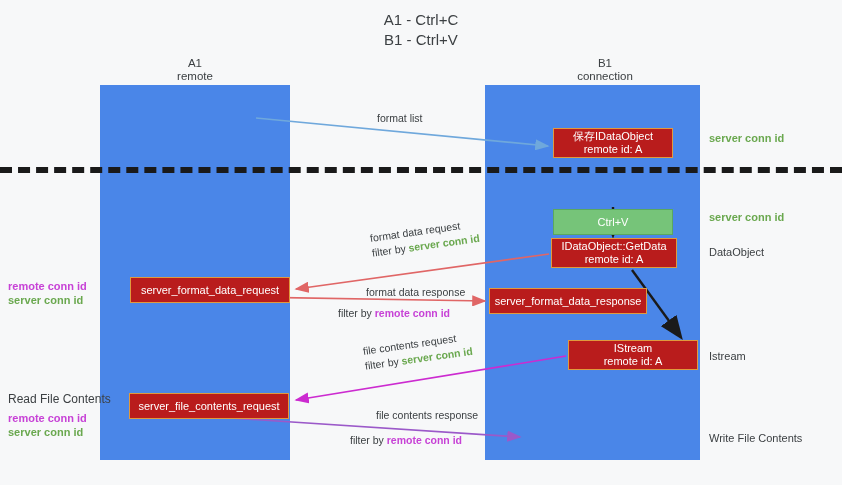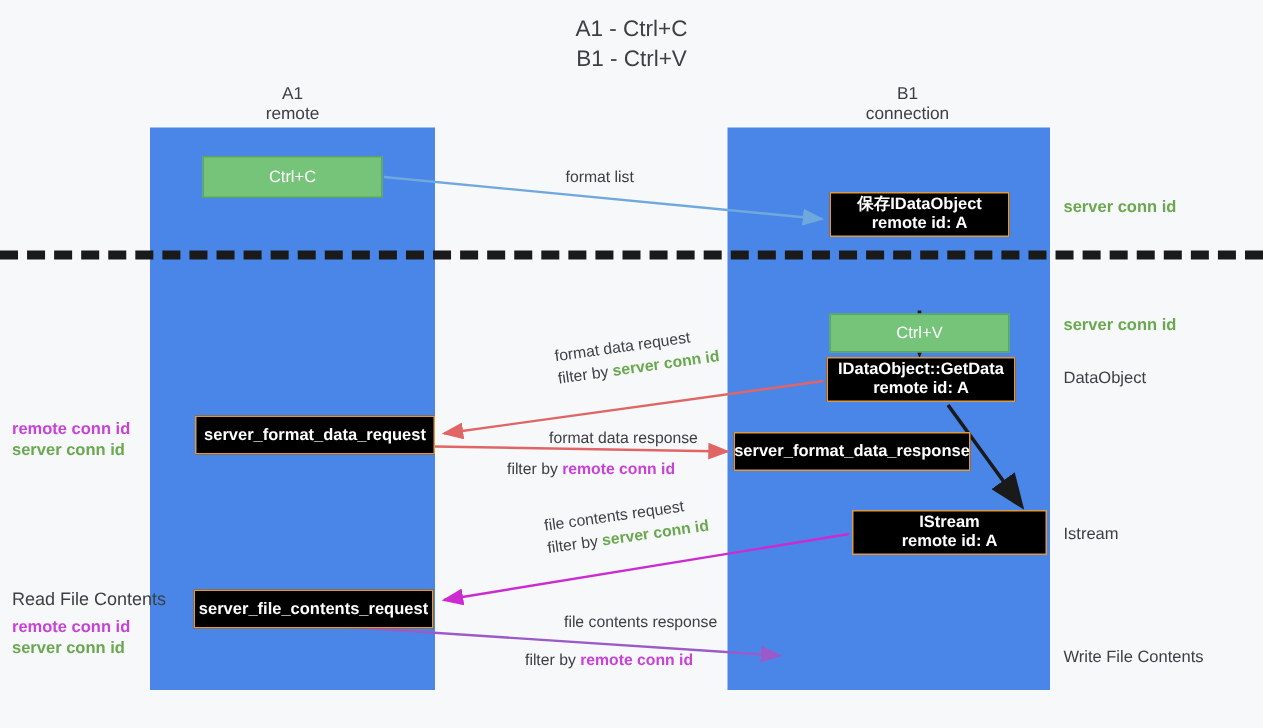--- a/index.html
+++ b/index.html
@@ -41,21 +41,21 @@
   }
 
   
   .box{
     box-sizing:border-box;
     display:flex;align-items:center;justify-content:center;
     text-align:center;color:#ffffff;font-size:11px;line-height:13px;
     white-space:pre-line;
   }
   .green{background:#76c479;border:1px solid #5aa85f;}
-  .orange{background:#000000;border:1px solid #e09a3e;font-weight:bold;}
+  .orange{background:#b91c1c;border:1px solid #e09a3e;}
 
   #box-ctrlc{left:135px;top:104px;width:120px;height:28px;}
   #box-idataobject{left:553px;top:128px;width:120px;height:30px;}
   #box-ctrlv{left:553px;top:180px;width:120px;height:26px;margin-top:29px;}
   #box-getdata{left:551px;top:238px;width:126px;height:30px;}
   #box-istream{left:568px;top:340px;width:130px;height:30px;}
 
   #box-fmt-req{left:130px;top:277px;width:160px;height:26px;}
   #box-fmt-res{left:489px;top:288px;width:158px;height:26px;}
   #box-file-req{left:129px;top:393px;width:160px;height:26px;}
@@ -135,21 +135,20 @@
 
     <path d="M 130 295 L 485 301" stroke="#e06666" stroke-width="1.6" fill="none" marker-end="url(#ah-red)"></path>
 
     <path d="M 566 356 L 296 400" stroke="#cc2bd0" stroke-width="1.6" fill="none" marker-end="url(#ah-magenta)"></path>
 
     <path d="M 140 412 L 520 437" stroke="#9b59c9" stroke-width="1.6" fill="none" marker-end="url(#ah-purple)"></path>
   </svg>
 
   <div class="abs" id="divider"></div>
 
-  <div class="abs box green" id="box-ctrlc">Ctrl+C</div>
   <div class="abs box orange" id="box-idataobject">保存IDataObject
 remote id: A</div>
   <div class="abs box green" id="box-ctrlv">Ctrl+V</div>
   <div class="abs box orange" id="box-getdata">IDataObject::GetData
 remote id: A</div>
   <div class="abs box orange" id="box-istream">IStream
 remote id: A</div>
 
   <div class="abs box orange" id="box-fmt-req">server_format_data_request</div>
   <div class="abs box orange" id="box-fmt-res">server_format_data_response</div>

